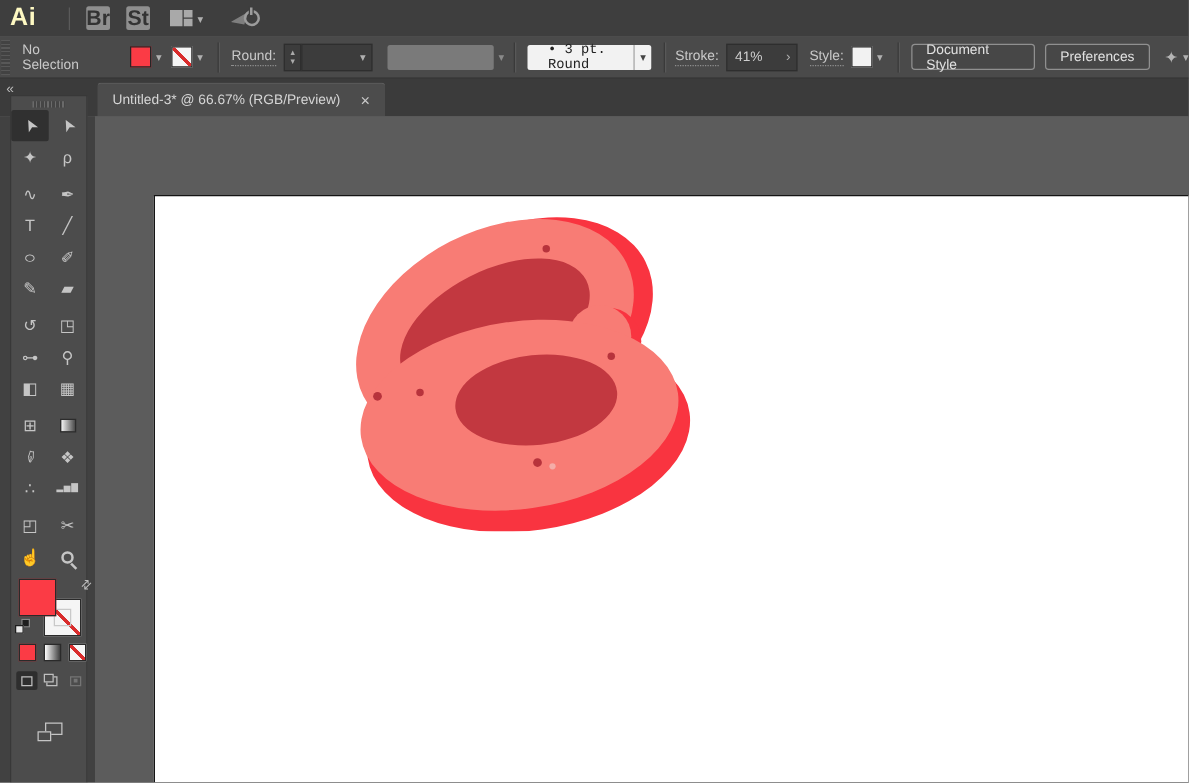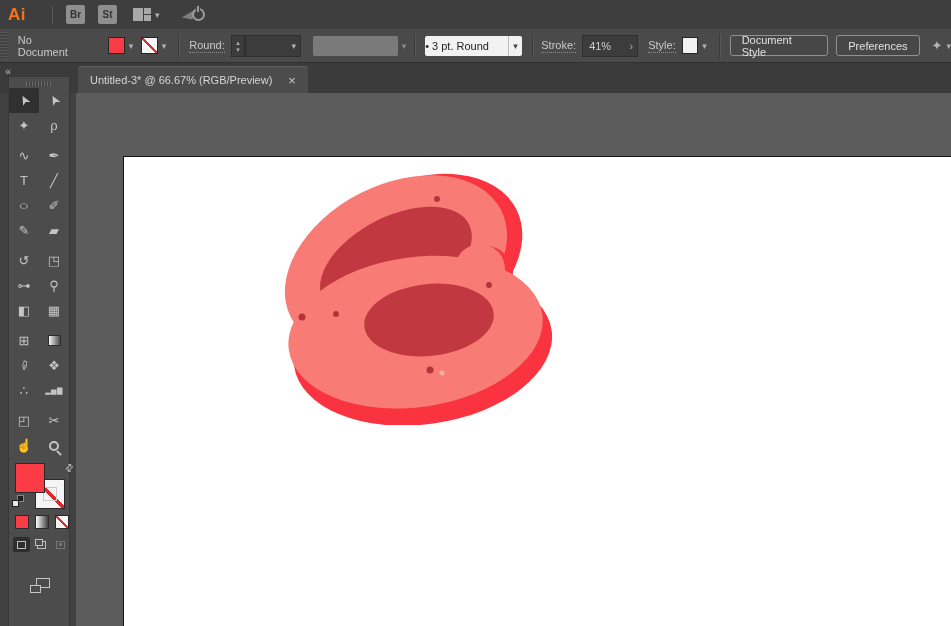--- a/index.html
+++ b/index.html
@@ -3,25 +3,25 @@
 <meta charset="utf-8">
 <style>
   * { margin:0; padding:0; box-sizing:border-box; }
   body { background:#222; }
   #app { position:relative; width:951px; height:626px; overflow:hidden;
          font-family:"Liberation Sans", sans-serif; background:#5C5C5C; user-select:none; }
 
   
   .menubar { position:absolute; left:0; top:0; width:951px; height:29px;
              background:#3E3E3E; display:flex; align-items:center; color:#D8D8D8; font-size:12px; }
-  .ai-logo { margin-left:8px; color:#f97316; font-weight:bold; font-size:17px; letter-spacing:0.5px; }
+  .ai-logo { margin-left:8px; color:#fef9c3; font-weight:bold; font-size:20px; letter-spacing:0.5px; }
   .menu-items { display:flex; gap:14px; margin-left:18px; }
   .menu-item { cursor:default; padding:2px 0; }
   .mb-sep { width:1px; height:18px; background:#5A5A5A; margin-left:26px; }
-  .sq-btn { width:19px; height:19px; background:#8F8F8F; color:#333; font-size:10px; font-weight:bold;
+  .sq-btn { width:19px; height:19px; background:#8F8F8F; color:#333; font-size:17px; font-weight:bold;
             display:flex; align-items:center; justify-content:center; border-radius:2px; margin-left:13px; }
   .ws-icon { margin-left:16px; width:18px; height:13px; display:grid;
              grid-template-columns:10px 7px; grid-template-rows:6px 6px; gap:1px; }
   .ws-icon i { background:#A9A9A9; }
   .ws-icon i:first-child { grid-row:span 2; }
   .chev { font-size:9px; color:#B0B0B0; margin-left:4px; }
   .gpu-swoosh { margin-left:22px; width:14px; height:10px; background:#8a8a8a;
                 clip-path:polygon(0 80%, 100% 0, 78% 100%); opacity:.85; }
   .power-icon { position:relative; width:13px; height:13px; border:2px solid #9C9C9C; border-radius:50%; margin-left:-4px; }
   .power-icon::after { content:""; position:absolute; left:50%; top:-4px; width:2px; height:6px;
@@ -38,21 +38,21 @@
   .swatch.white { background:#F2F2F2; }
   .vdiv { width:1px; height:24px; background:#3A3A3A; box-shadow:1px 0 0 #585858; }
   .spinner { width:15px; height:22px; background:#3C3C3C; border:1px solid #2E2E2E; display:flex;
              flex-direction:column; align-items:center; justify-content:center; color:#ABABAB; }
   .spinner span { font-size:7px; line-height:7px; }
   .dd-dark { height:22px; background:#3C3C3C; border:1px solid #2E2E2E; display:flex;
              align-items:center; color:#CFCFCF; }
   .dd-dark .chev { margin-left:auto; margin-right:4px; }
   .dd-disabled { width:88px; height:20px; background:#7A7A7A; border-radius:2px; }
   .brush-field { height:20px; background:#F2F2F2; border-radius:2px 0 0 2px; color:#222;
-                 display:flex; align-items:center; padding:0 0; }
+                 display:flex; align-items:center; padding:0 16px;font-family:Liberation Mono, monospace; }
   .brush-chev { height:20px; width:15px; background:#F2F2F2; border-left:1px solid #BDBDBD;
                 border-radius:0 2px 2px 0; display:flex; align-items:center; justify-content:center; }
   .brush-chev .chev { color:#444; margin:0; }
   .cb-btn { height:21px; padding:0 11px; border:1px solid #909090; border-radius:3px; color:#E2E2E2;
             display:flex; align-items:center; background:rgba(0,0,0,0.04); }
   .touch-star { font-size:13px; color:#B5B5B5; }
 
   
   .tabbar { position:absolute; left:0; top:63px; width:951px; height:30px; background:#3B3B3B; }
   .panel-collapse { position:absolute; left:5px; top:2px; color:#BDBDBD; font-size:11px; letter-spacing:-1px; }
@@ -130,21 +130,21 @@
         <i></i>
         <i></i>
       </div>
     <span class="chev">▾</span>
     <div class="gpu-swoosh"></div>
     <div class="power-icon"></div>
   </div>
 
   <div class="controlbar">
     <div class="cb-grip"></div>
-    <span style="margin-left:10px;">No Document</span>
+    <span style="margin-left:10px;">No Selection</span>
     <div class="swatch" style="margin-left: 26px; background-color: rgb(251, 59, 69);"></div>
     <span class="chev">▾</span>
     <div class="swatch none" style="margin-left:8px;"></div>
     <span class="chev">▾</span>
     <div class="vdiv" style="margin-left:12px;"></div>
     <span class="lbl" style="margin-left:10px;">Round:</span>
     <div class="spinner" style="margin-left:6px;">
       <span>▴</span>
       <span>▾</span>
     </div>

